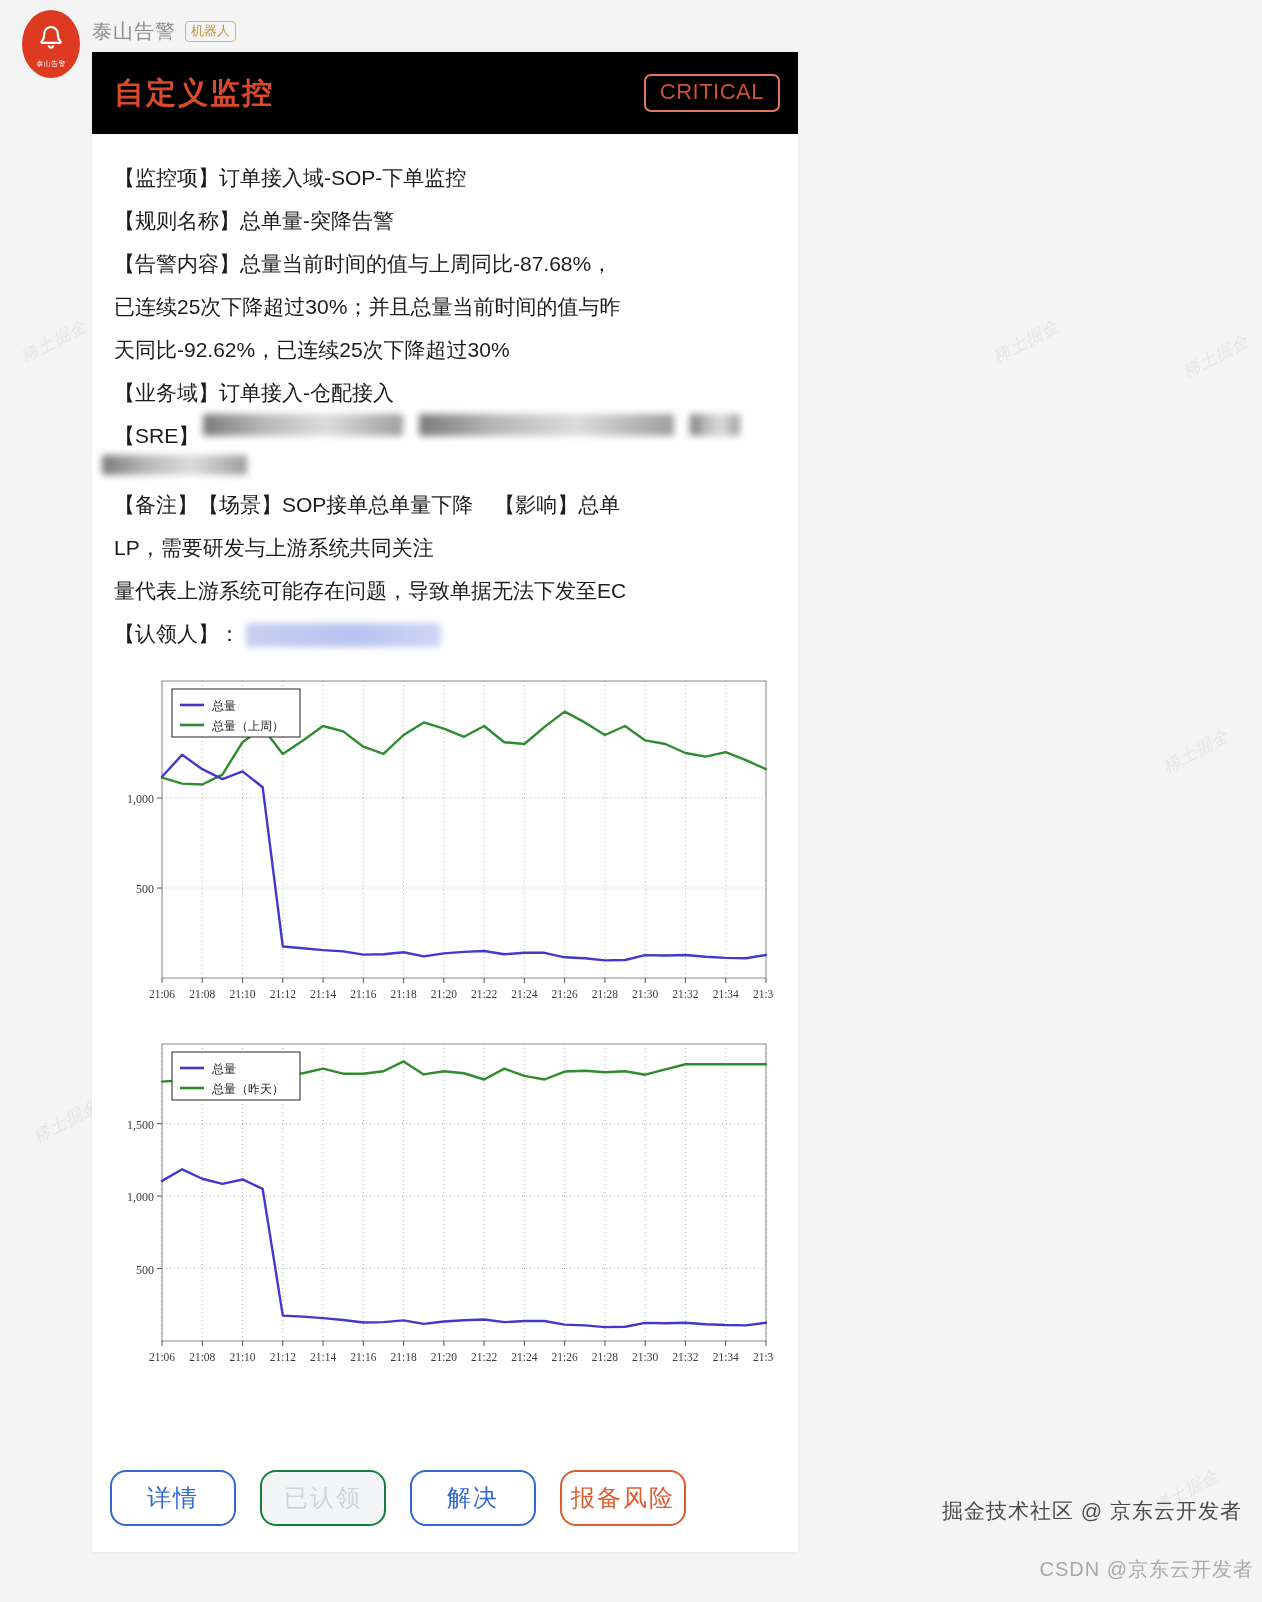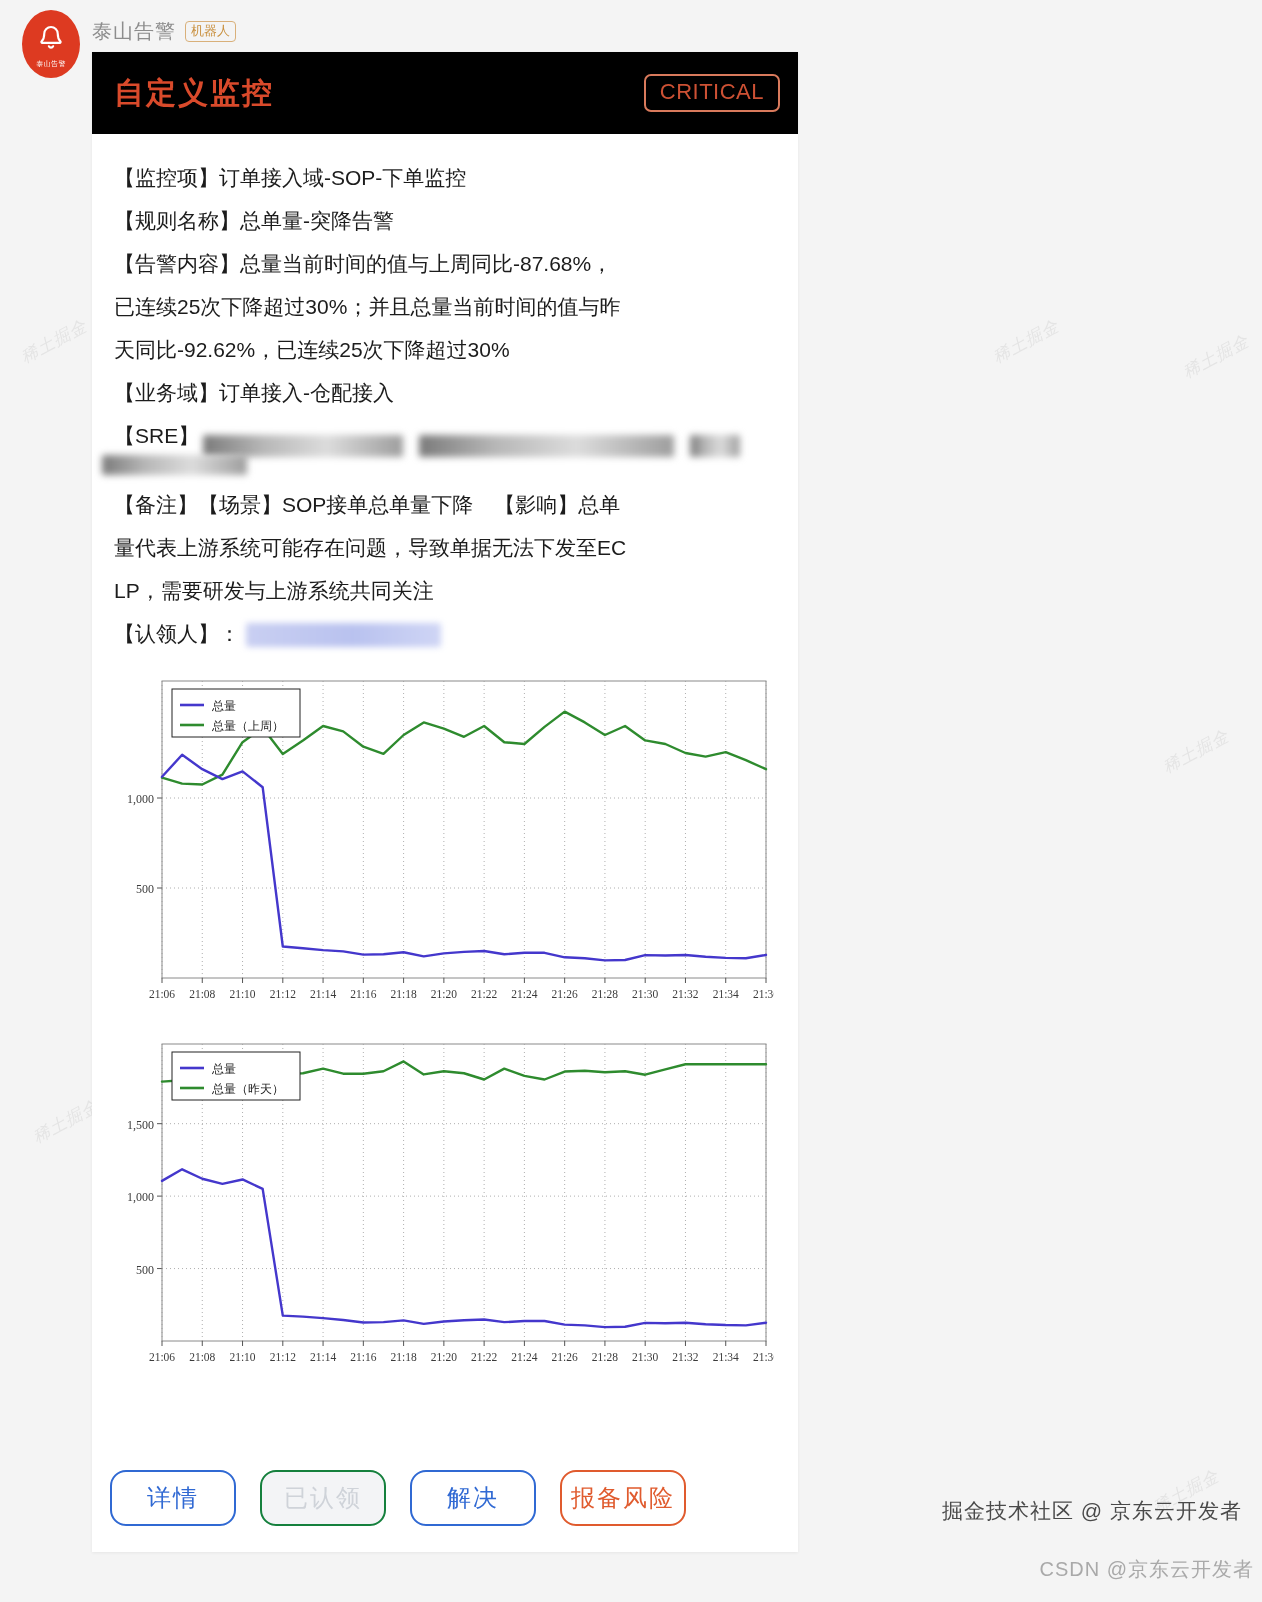--- a/index.html
+++ b/index.html
@@ -85,21 +85,21 @@
     display: inline-block; vertical-align: middle;
     background: linear-gradient(90deg,#7a7a7a 0%, #b7b7b7 30%, #dcdcdc 62%, #9d9d9d 100%);
     filter: blur(3.5px);
     border-radius: 2px;
   }
   .blur-blue {
     display: inline-block; vertical-align: middle;
     background: linear-gradient(90deg,#c9cff2 0%, #b9c2ef 55%, #cfd5f5 100%);
     filter: blur(3px); border-radius: 2px;
   }
-  .sre-row { display: flex; align-items: flex-end; }
+  .sre-row { display: flex; align-items: flex-start; }
   .sre-extra { height: 30px; position: relative; margin-top: -4px; }
 
   
   .chart-block { margin: 18px 0 0 0; position: relative; }
   .chart-svg { display: block; }
 
   
   .btn-row {
     position: absolute; left: 0; bottom: 26px;
     width: 100%; display: flex; gap: 24px;
@@ -175,22 +175,22 @@
         <span>【SRE】</span>
         <span class="blur-blk" style="width:200px;height:22px;margin-left:4px;"></span>
         <span class="blur-blk" style="width:255px;height:22px;margin-left:16px;"></span>
         <span class="blur-blk" style="width:50px;height:22px;margin-left:16px;"></span>
       </div>
       <div class="sre-extra">
         <span class="blur-blk" style="width:145px;height:20px;position:absolute;left:-12px;top:2px;"></span>
       </div>
 
       <div class="line">【备注】【场景】SOP接单总单量下降　【影响】总单</div>
+      <div class="line">LP，需要研发与上游系统共同关注</div>
       <div class="line">量代表上游系统可能存在问题，导致单据无法下发至EC</div>
-      <div class="line">LP，需要研发与上游系统共同关注</div>
 
       <div class="line">
         <span>【认领人】：</span>
         <span class="blur-blue" style="width:195px;height:24px;"></span>
       </div>
 
       <div class="chart-block">
         <svg class="chart-svg" id="chart0" width="660" height="345" viewBox="0 0 660 345">
             <rect x="48" y="8" width="604" height="297" fill="#ffffff" stroke="#8a8a8a" stroke-width="1"></rect>
             <line x1="48" y1="215" x2="652" y2="215" stroke="#9a9a9a" stroke-width="0.8" stroke-dasharray="1,3"></line>

